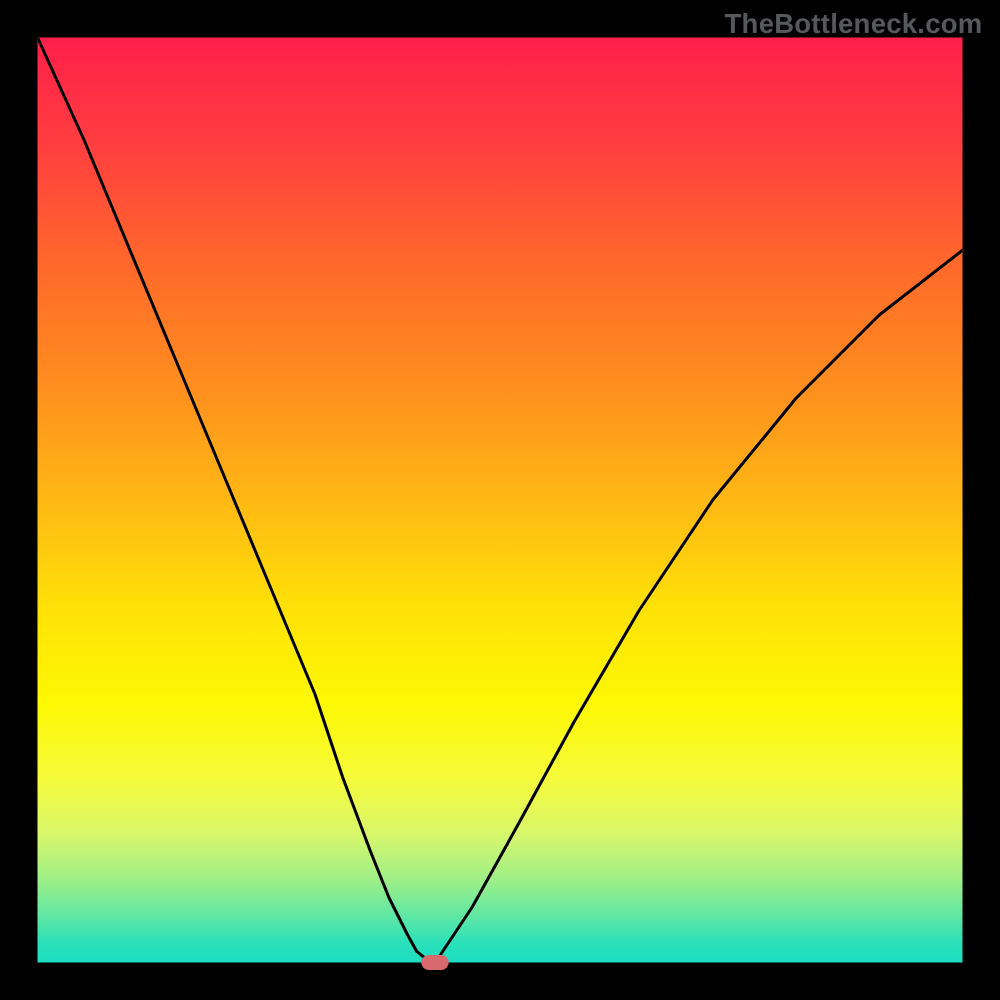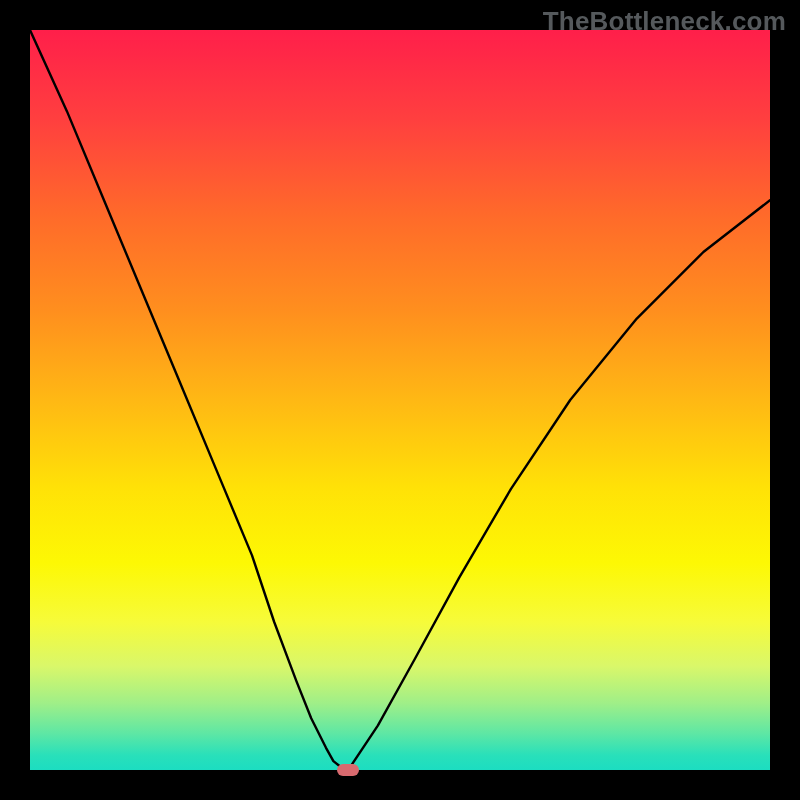--- a/index.html
+++ b/index.html
@@ -8,21 +8,21 @@
     position: relative;
     width: 800px;
     height: 800px;
     background: #000;
   }
   .watermark {
     position: absolute;
     top: 6px;
     right: 14px;
     font-family: Arial, Helvetica, sans-serif;
-    font-size: 26px;
+    font-size: 22px;
     font-weight: bold;
     color: #55595c;
     letter-spacing: 0.2px;
     z-index: 5;
   }
   .plot {
     position: absolute;
     left: 30px;
     top: 30px;
     width: 740px;

